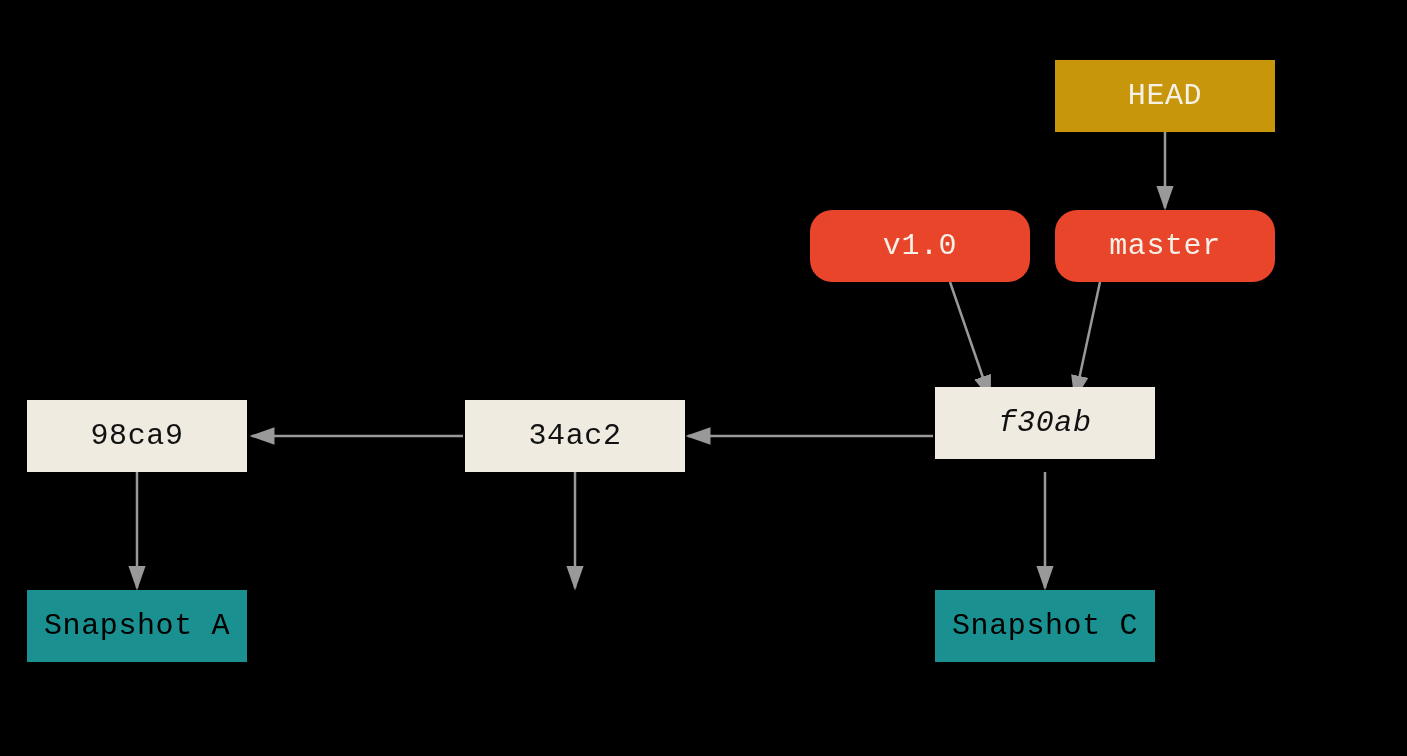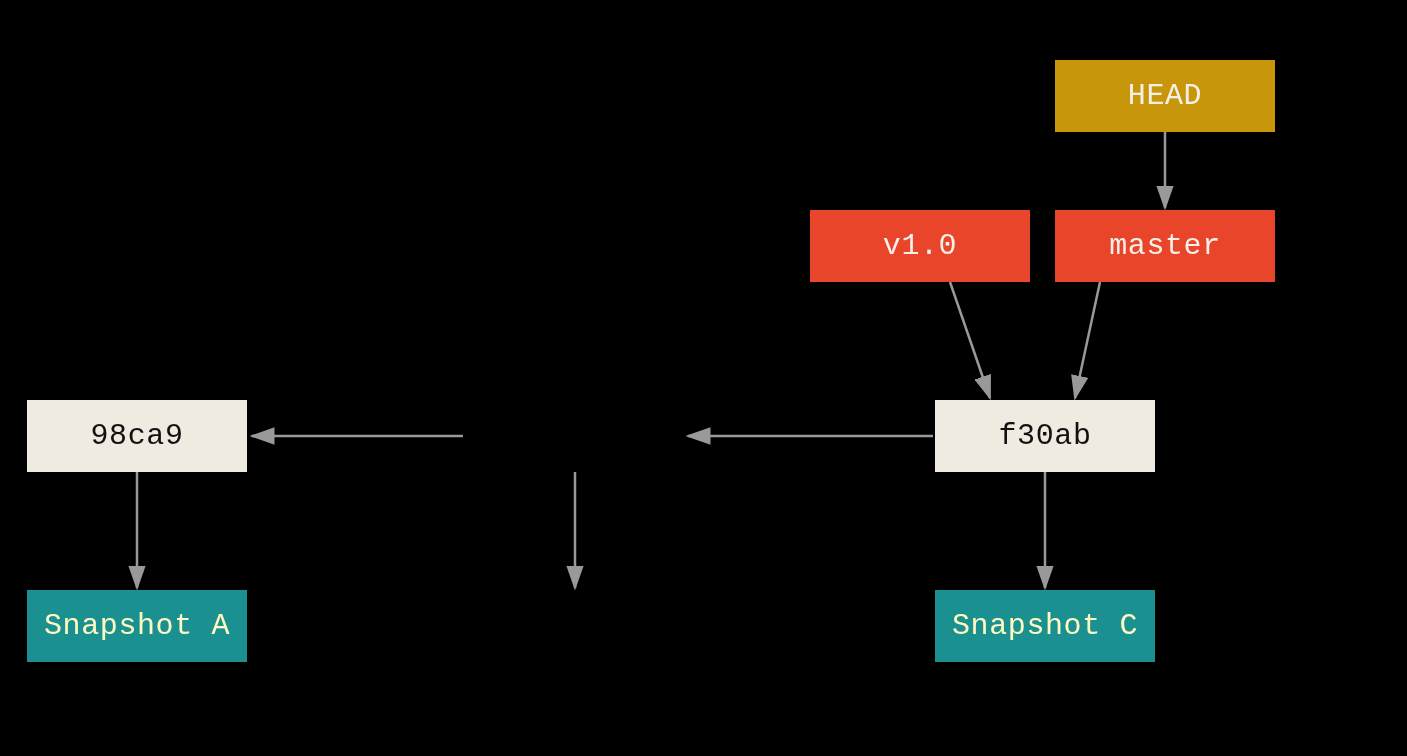--- a/index.html
+++ b/index.html
@@ -37,32 +37,33 @@
       width: 220px;
       height: 72px;
       text-align: center;
     }
 
     .node-branch {
       background: #e8452a;
       color: #f5f0e8;
       width: 220px;
       height: 72px;
+      border-radius: 22px;
     }
 
     .node-head {
       background: #c8960a;
       color: #f5f0e8;
       width: 220px;
       height: 72px;
     }
 
     .node-snapshot {
       background: #1a9090;
-      color: #fef9c3;
+      color: #000000;
       width: 220px;
       height: 72px;
     }
 
     
     svg.arrows {
       position: absolute;
       top: 0; left: 0;
       width: 1407px;
       height: 756px;
@@ -115,24 +116,27 @@
   </div>
 
   <div class="node node-branch" style="left: 1055px; top: 210px; text-align: right;">
     <span>master</span>
   </div>
 
   <div class="node node-branch" style="left: 810px; top: 210px;">
     <span>v1.0</span>
   </div>
 
-  <div class="node node-commit" style="left: 935px; top: 400px;">
+  <div class="node node-commit" style="left: 935px; top: 387px; font-style: italic;">
     <span>f30ab</span>
   </div>
 
+  <div class="node node-commit" style="left: 465px; top: 400px;">
+    <span>34ac2</span>
+  </div>
 
   <div class="node node-commit" style="left: 27px; top: 400px;">
     <span>98ca9</span>
   </div>
 
   <div class="node node-snapshot" style="left: 27px; top: 590px;">
     <span>Snapshot A</span>
   </div>
 
 

